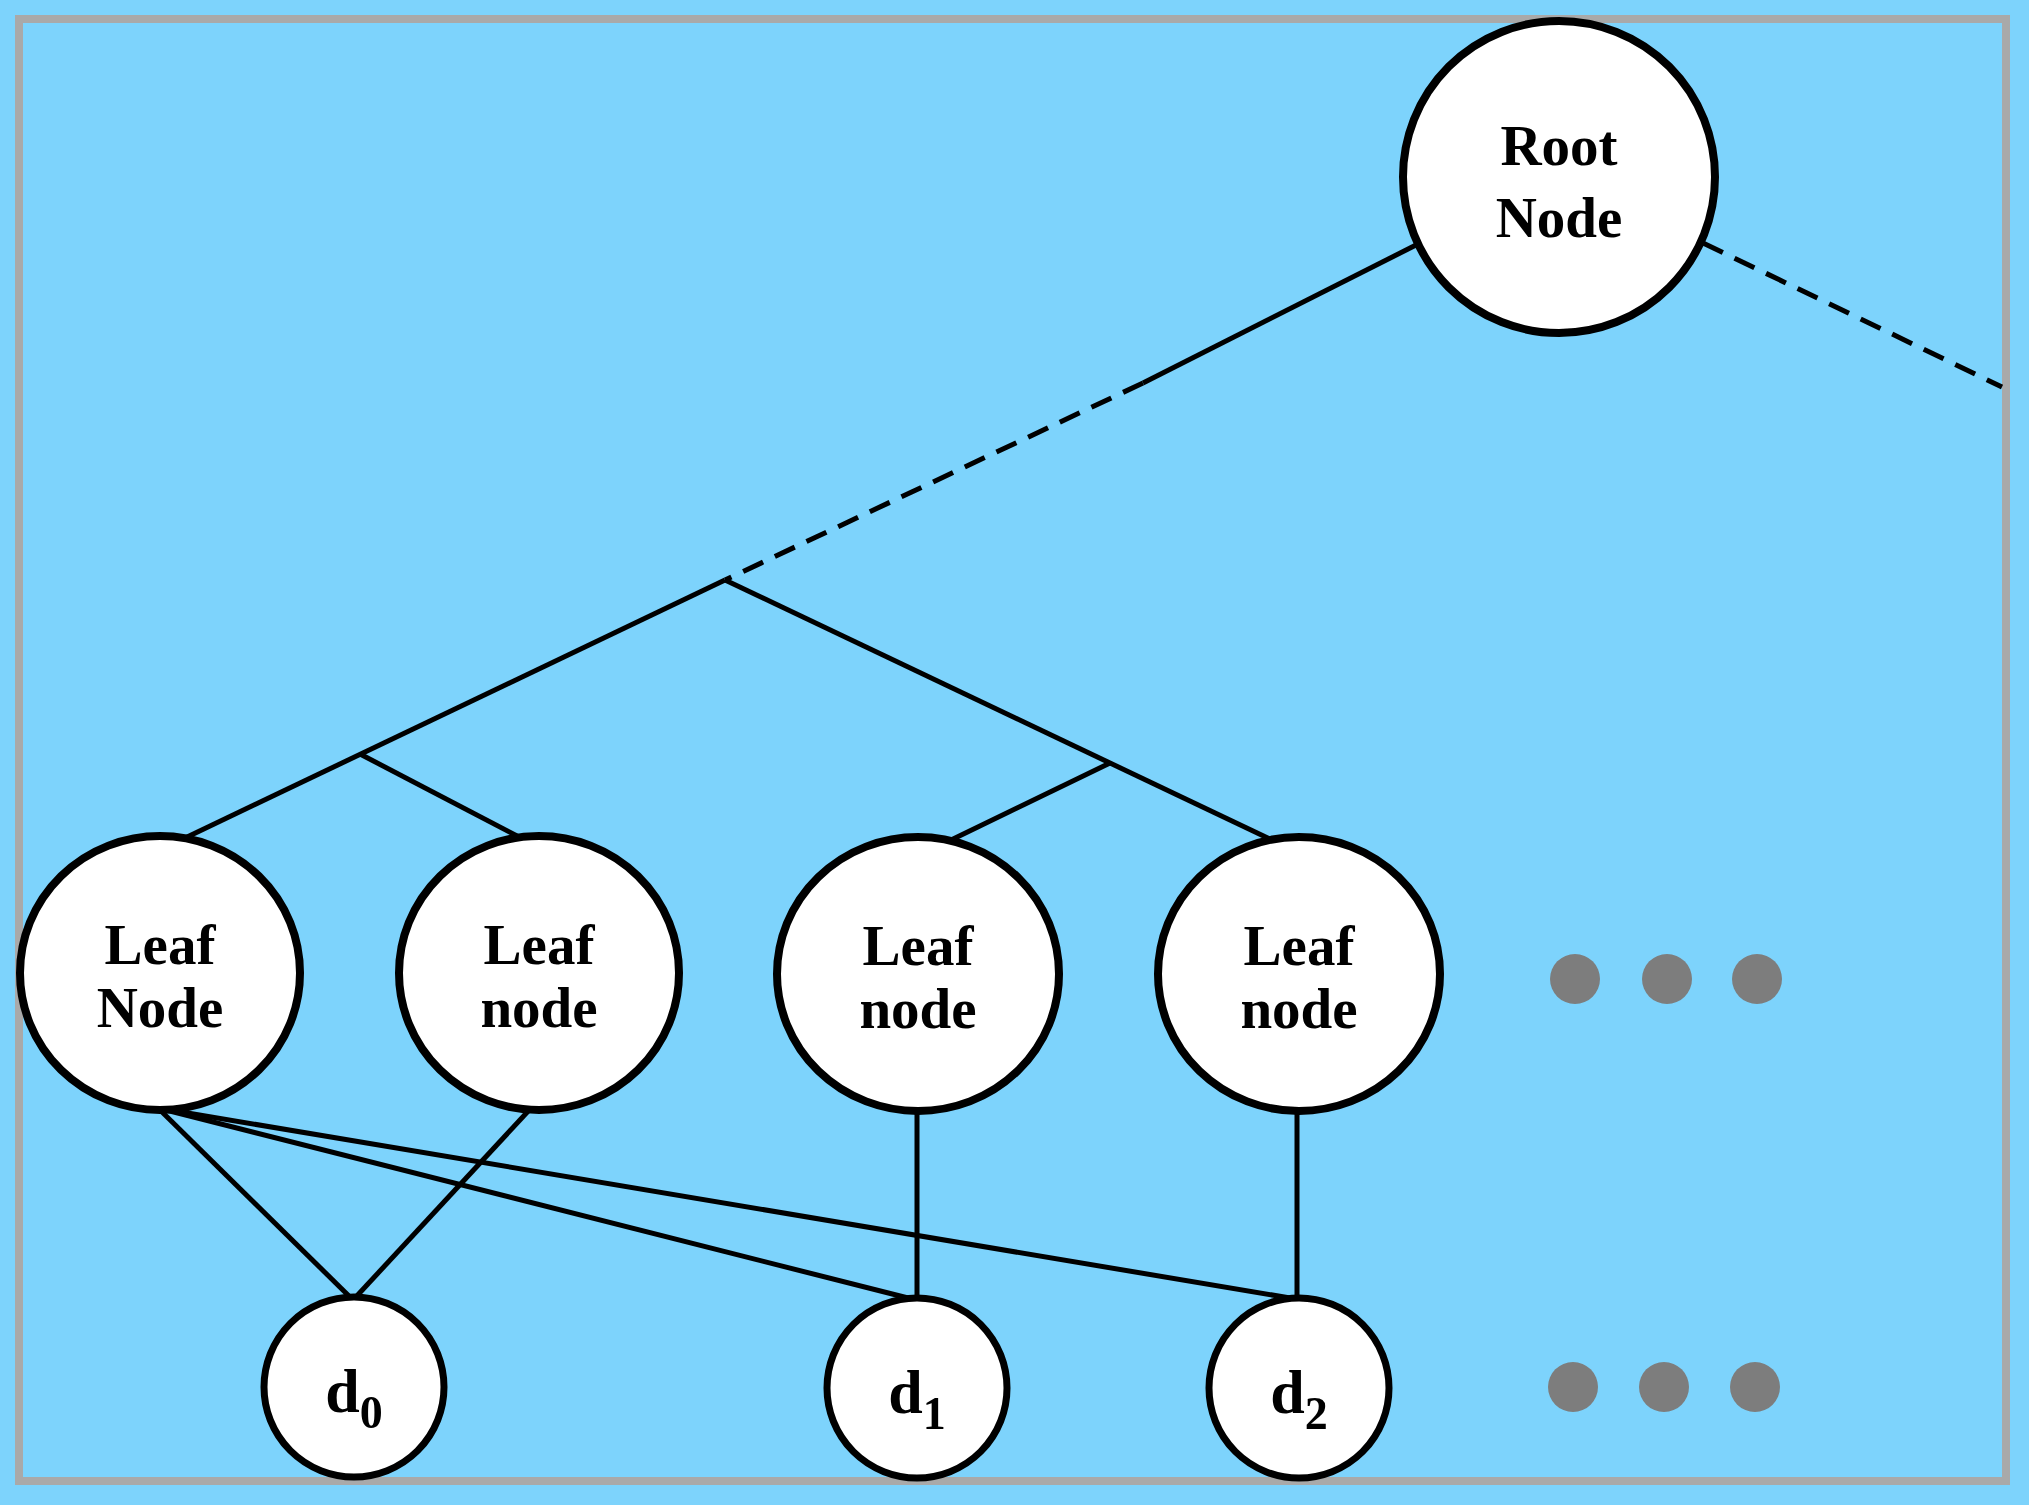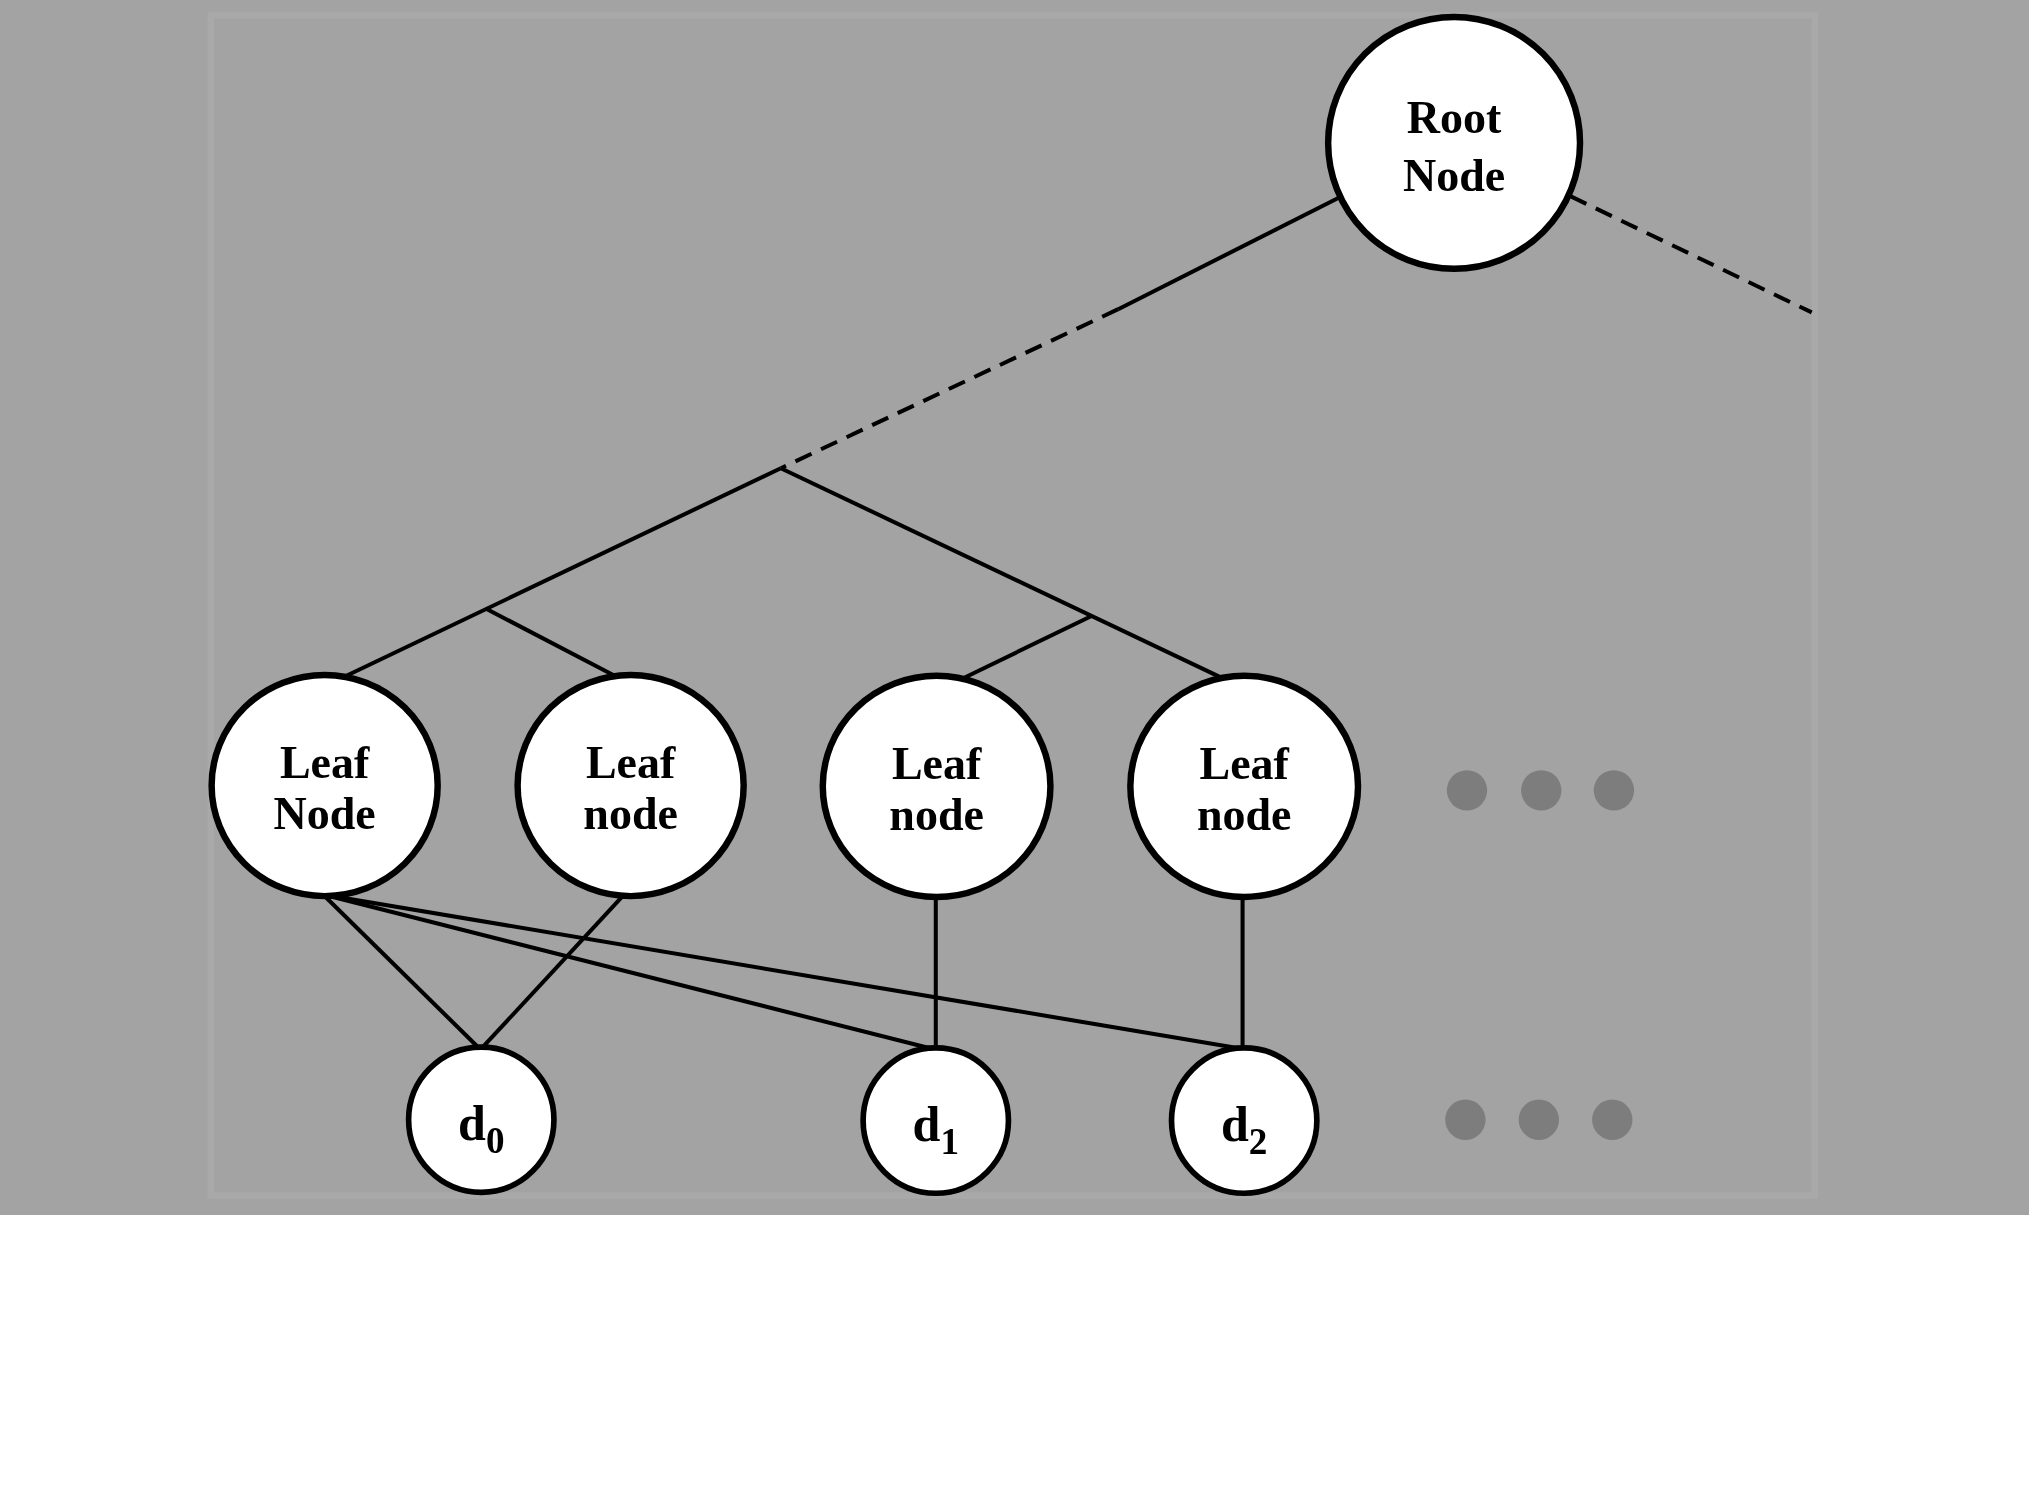--- a/index.html
+++ b/index.html
@@ -3,22 +3,22 @@
 <meta charset="utf-8">
 <style>
   html, body {
     margin: 0;
     padding: 0;
     background: #ffffff;
   }
   #stage {
     position: relative;
     width: 2029px;
-    height: 1215px;
-    background: #a3a3a3;
+    height: 1505px;
+    background: #7dd3fc;
     overflow: hidden;
   }
   #stage svg {
     display: block;
     width: 100%;
     height: 100%;
   }
   text {
     font-family: "Liberation Serif", "DejaVu Serif", serif;
     font-weight: bold;

